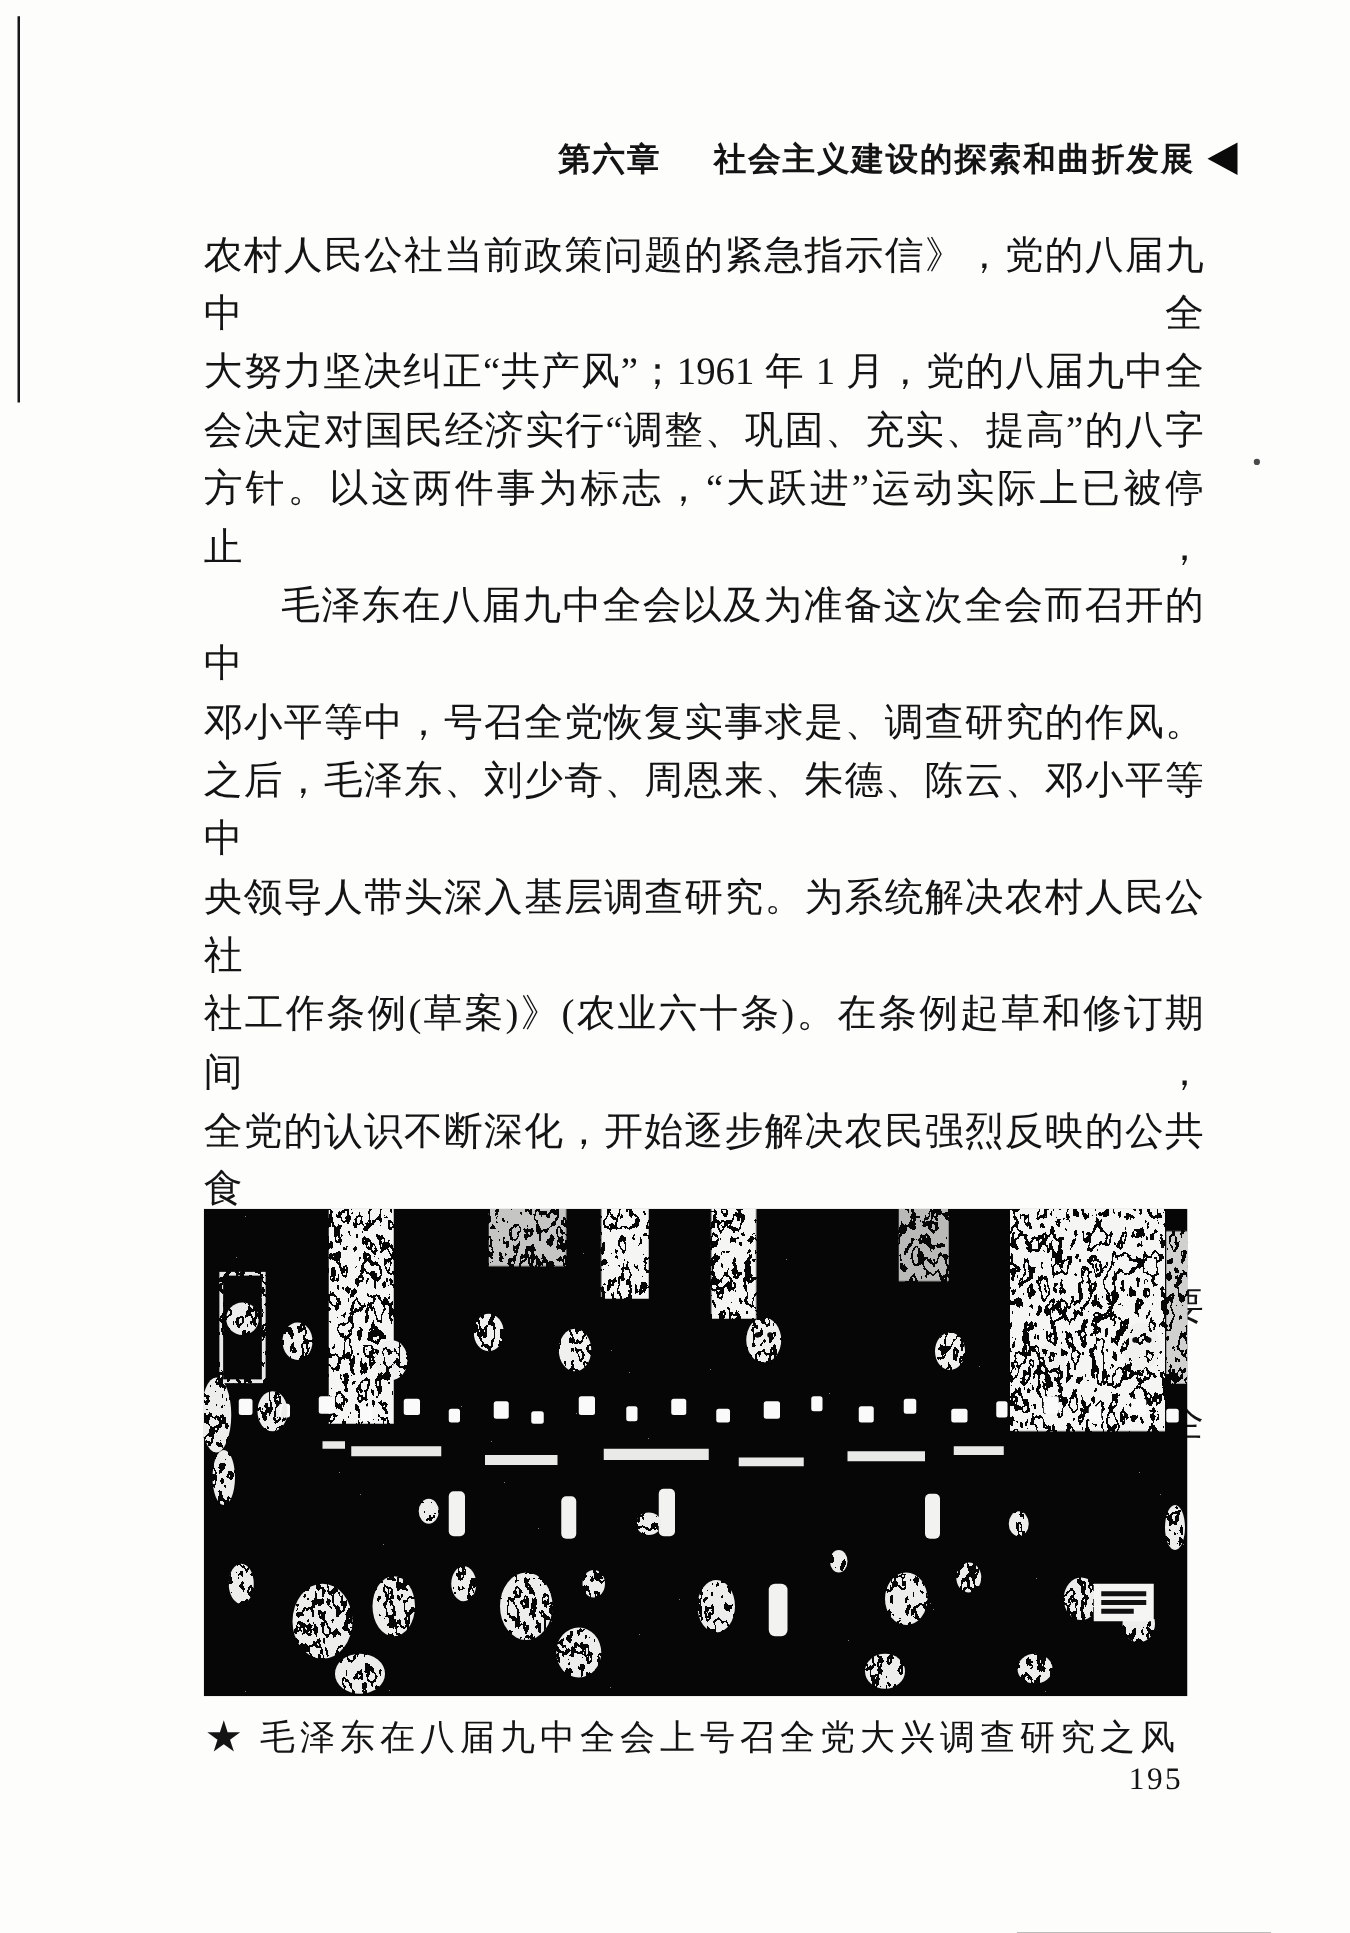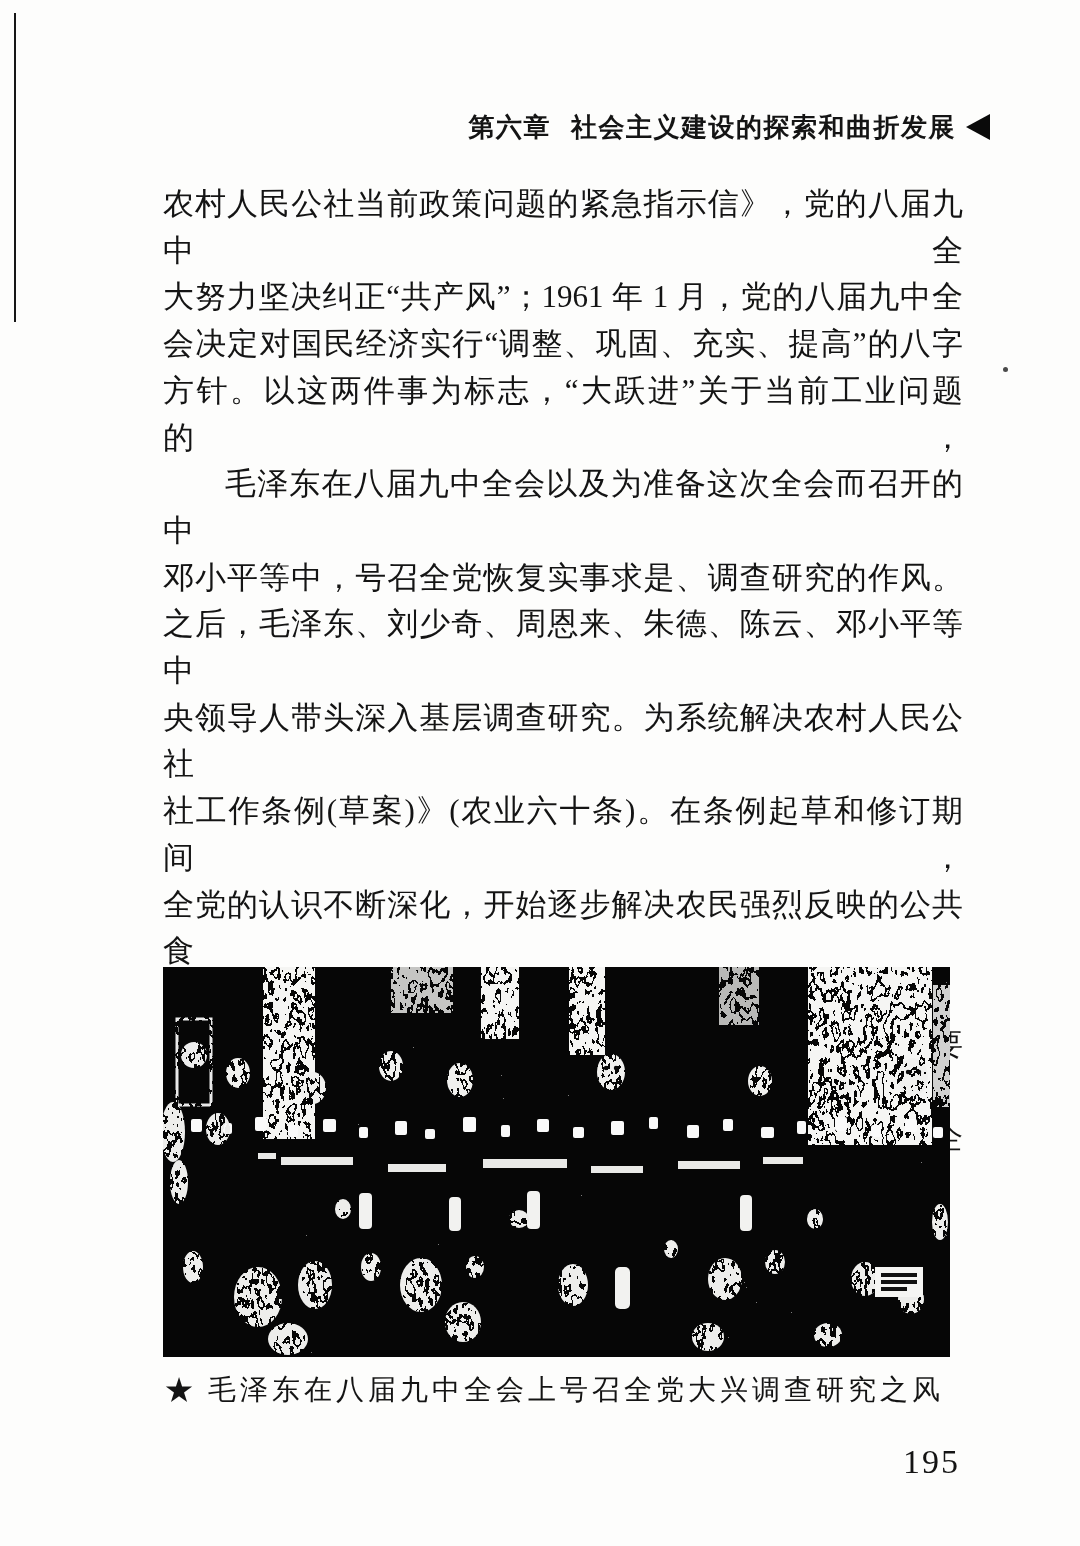--- a/index.html
+++ b/index.html
@@ -8,61 +8,61 @@
     background:#fdfdfc;color:#141414;overflow:hidden;
     font-family:"Liberation Serif","DejaVu Serif",serif;
   }
   .margin-line{position:absolute;left:14px;top:13px;width:2px;height:309px;background:#161616;}
   .running-header{
     position:absolute;top:110px;left:0;right:90px;height:34px;
     display:flex;justify-content:flex-end;align-items:center;
     font-family:"Liberation Sans","DejaVu Sans",sans-serif;
     font-weight:bold;font-size:26px;letter-spacing:1.5px;white-space:nowrap;
   }
-  .running-header .chapter{margin-right:20px;}
+  .running-header .chapter{margin-right:42px;}
   .arrow{
     width:0;height:0;margin-left:10px;
     border-top:13px solid transparent;border-bottom:13px solid transparent;
     border-right:24px solid #0a0a0a;
   }
   .bodytext{
     position:absolute;top:181px;left:163px;width:800px;
     font-size:31px;line-height:46.7px;
     text-align:justify;text-justify:inter-ideograph;
   }
   .line{display:block;text-align-last:justify;}
   .line.end{text-align-last:left;}
   .line.indent{text-indent:62px;}
   .photo{position:absolute;top:967px;left:163px;width:787px;height:390px;display:block;}
   .caption{
     position:absolute;top:1371px;left:164px;
     display:flex;align-items:center;font-size:28px;letter-spacing:4px;white-space:nowrap;
   }
   .caption .star{font-size:30px;letter-spacing:0;margin-right:14px;line-height:1;}
-  .pageno{position:absolute;top:1443px;left:903px;font-size:34px;letter-spacing:2px;}
+  .pageno{position:absolute;top:1410px;left:903px;font-size:25px;letter-spacing:2px;}
   .speck{position:absolute;left:1003px;top:367px;width:5px;height:5px;border-radius:50%;background:#4a4a4a;}
 </style>
 </head>
 <body>
 
 <div class="page">
 
   <div class="margin-line"></div>
 
   <header class="running-header">
     <span class="chapter">第六章</span>
     <span class="title">社会主义建设的探索和曲折发展</span>
     <span class="arrow"></span>
   </header>
 
   <main class="bodytext">
     <span class="line">农村人民公社当前政策问题的紧急指示信》，党的八届九中全</span>
     <span class="line">大努力坚决纠正“共产风”；1961 年 1 月，党的八届九中全</span>
     <span class="line">会决定对国民经济实行“调整、巩固、充实、提高”的八字</span>
-    <span class="line">方针。以这两件事为标志，“大跃进”关于当前工业问题的，</span>
+    <span class="line">方针。以这两件事为标志，“大跃进”运动实际上已被停止，</span>
     <span class="line indent">毛泽东在八届九中全会以及为准备这次全会而召开的中</span>
     <span class="line">邓小平等中，号召全党恢复实事求是、调查研究的作风。</span>
     <span class="line">之后，毛泽东、刘少奇、周恩来、朱德、陈云、邓小平等中</span>
     <span class="line">央领导人带头深入基层调查研究。为系统解决农村人民公社</span>
     <span class="line">社工作条例(草案)》(农业六十条)。在条例起草和修订期间，</span>
     <span class="line">全党的认识不断深化，开始逐步解决农民强烈反映的公共食</span>
     <span class="line end">堂等问题。</span>
     <span class="line indent">全党大兴调查研究之风，为各领域的调整提供了重要的</span>
     <span class="line">思想基础。工业领域调整围绕降低钢产量等指标和整顿企业</span>
   </main>

